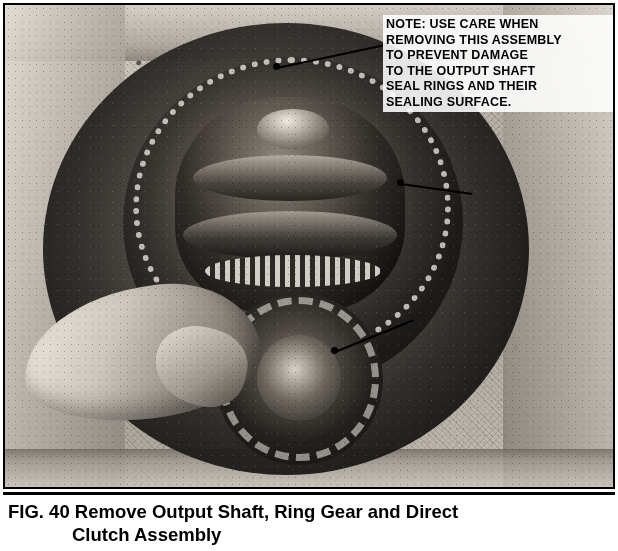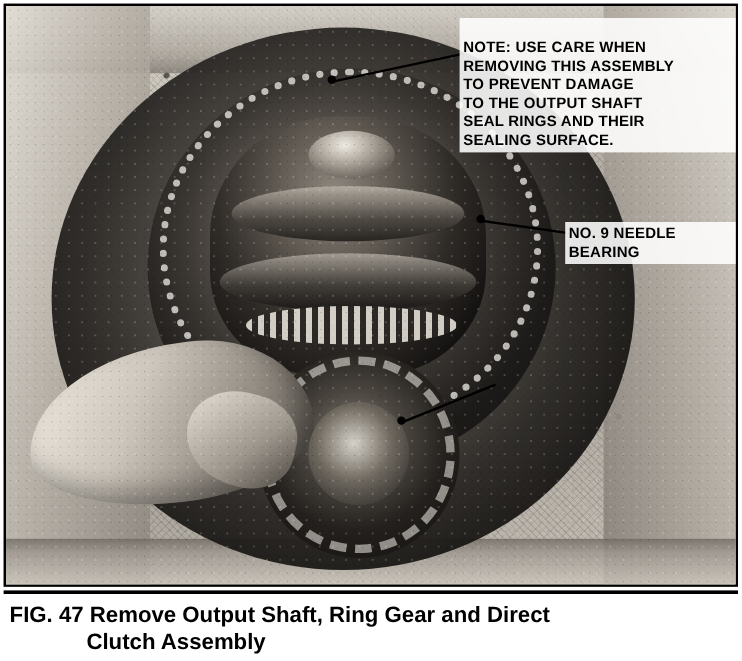--- a/index.html
+++ b/index.html
@@ -203,21 +203,21 @@
     font-size: 12.5px;
     line-height: 15.5px;
     letter-spacing: 0.2px;
     white-space: pre-line;
     font-family: "Liberation Sans", sans-serif;
   }
   #note-text {
     left: 378px; top: 10px;
     width: 230px;
     background: rgba(255,255,255,0.88);
-    padding: 17px 2px 2px 3px;
+    padding: 2px 2px 2px 3px;
   }
   #needle-text {
     left: 466px; top: 180px;
     width: 140px;
     background: rgba(255,255,255,0.88);
     padding: 2px 2px 2px 3px;
   }
   #output-text {
     left: 414px; top: 300px;
     width: 190px;
@@ -302,25 +302,23 @@
     <div class="leader" style="left:330px; top:346px; width:84px; transform: rotate(-22deg);"></div>
     <div class="leader-dot" style="left:326px; top:342px;"></div>
 
     <div class="callout" id="note-text">NOTE:  USE CARE WHEN
 REMOVING THIS ASSEMBLY
 TO PREVENT DAMAGE
 TO THE OUTPUT SHAFT
 SEAL RINGS AND THEIR
 SEALING SURFACE.</div>
 
-    <div class="callout" id="needle-text">NO. 9 NEEDLE
-BEARING</div>
 
   </div>
 
   <div id="caption-rule"></div>
 
   <div id="caption">
-    <span>FIG. 47  Remove Output Shaft, Ring Gear and Direct</span>
+    <span>FIG. 40  Remove Output Shaft, Ring Gear and Direct</span>
     <span class="line2">Clutch Assembly</span>
   </div>
 
 </div>
 
 </body></html>

